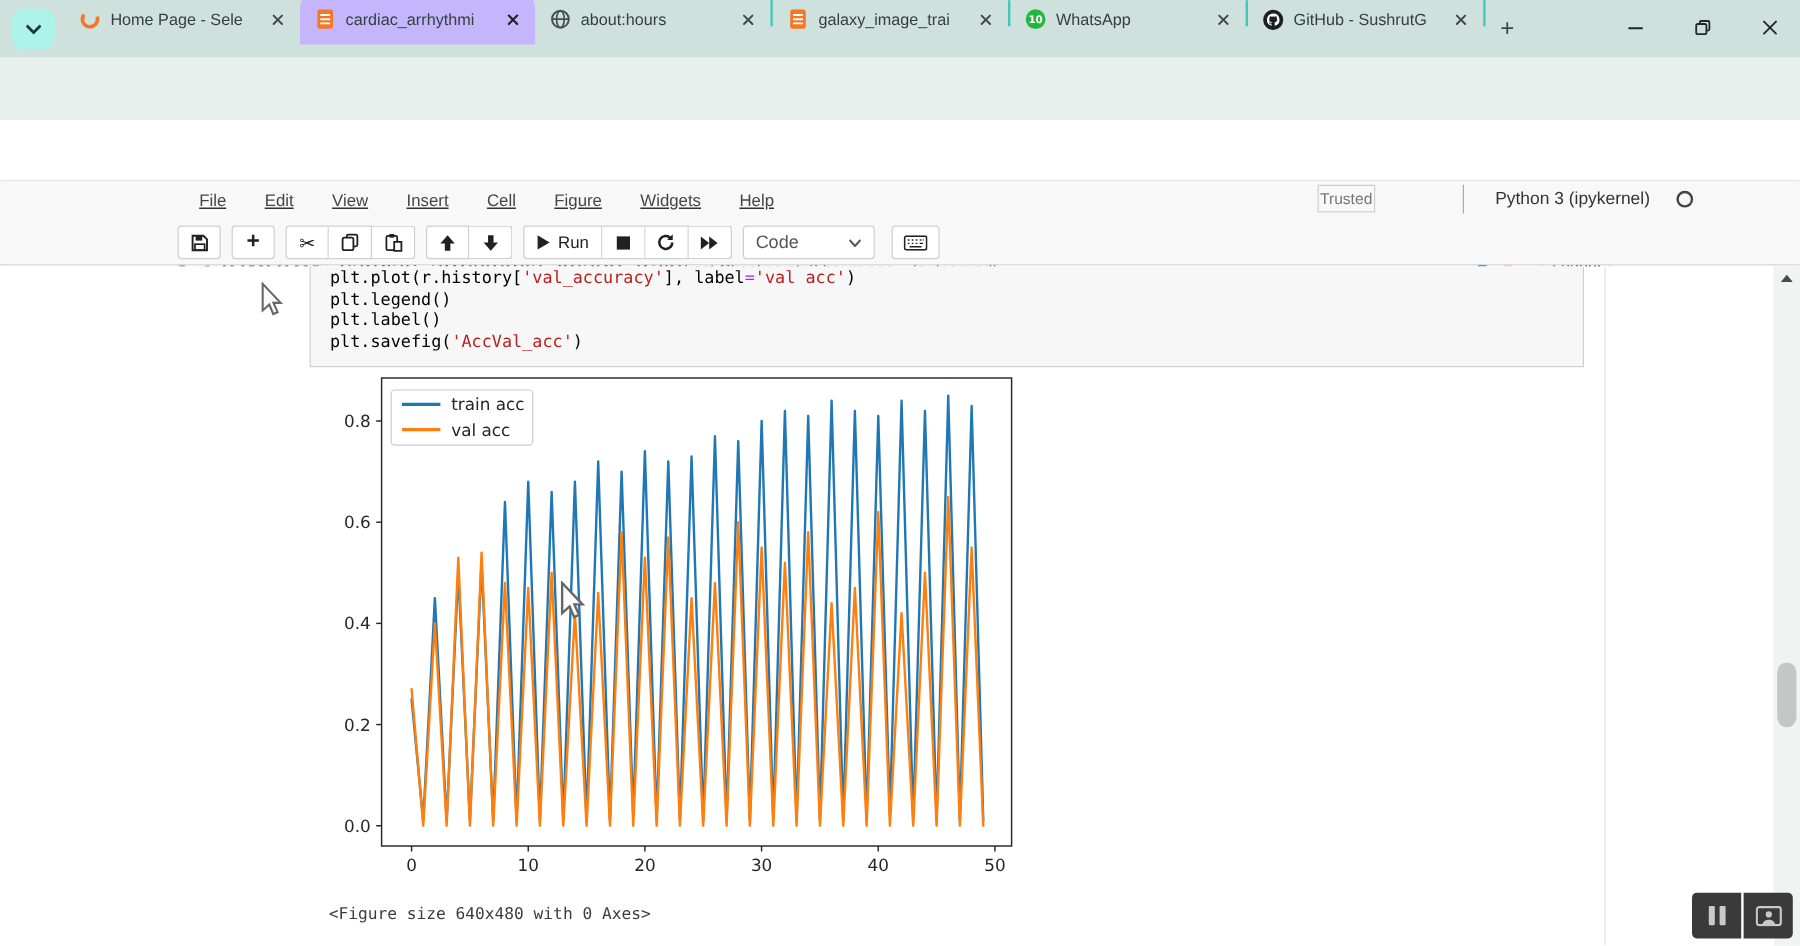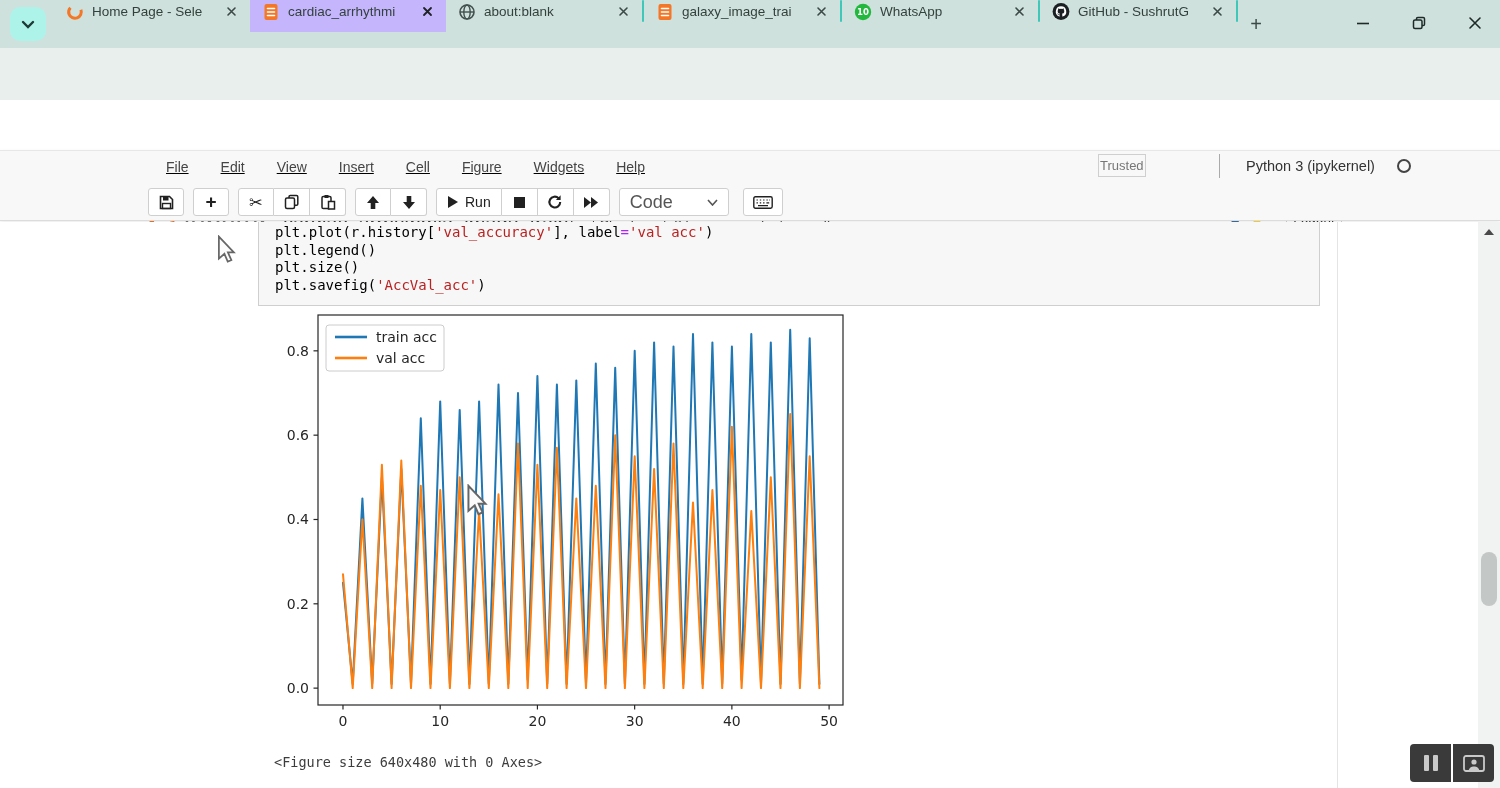--- a/index.html
+++ b/index.html
@@ -4,21 +4,21 @@
 <style>
   * { margin:0; padding:0; box-sizing:border-box; }
   html,body { width:1500px; height:788px; overflow:hidden; background:#fff;
     font-family:"Liberation Sans", sans-serif; }
   .abs { position:absolute; }
 
   
   #tabstrip { position:absolute; left:0; top:0; width:1500px; height:48px; background:var(--tabbar_bg); }
   #tab-search-btn { position:absolute; left:10px; top:7px; width:36px; height:34px; border-radius:10px;
     background:var(--mint_button_bg); display:flex; align-items:center; justify-content:center; }
-  .tabs { position:absolute; left:54px; top:0; height:32px; display:flex; align-items:flex-end; }
+  .tabs { position:absolute; left:54px; top:0; height:32px; display:flex; align-items:center; }
   .tab { position:relative; width:196px; height:41px; display:flex; align-items:center; gap:8px;
     padding:0 10px 0 12px; color:var(--text_dark); font-size:13.5px; }
   .tab.active { background:#c4b5fd; border-radius:10px 10px 0 0; }
   .tab .tlabel { flex:1; white-space:nowrap; overflow:hidden; }
   .tab .tclose { width:18px; height:18px; border-radius:50%; display:flex; align-items:center; justify-content:center; flex:0 0 auto; }
   .tab-sep { width:2px; height:22px; margin-bottom:10px; background:var(--teal_separator); border-radius:1px; flex:0 0 auto; }
   .favicon { width:18px; height:18px; flex:0 0 auto; display:flex; align-items:center; justify-content:center; }
   #new-tab-btn { position:absolute; left:1244px; top:12px; width:24px; height:24px; display:flex; align-items:center;
     justify-content:center; font-size:20px; color:#3c4a47; }
   .wctl { position:absolute; top:0; width:46px; height:46px; display:flex; align-items:center; justify-content:center; }
@@ -61,21 +61,21 @@
   #toolbar { position:absolute; left:148px; top:188px; height:28px; display:flex; align-items:flex-start; }
   .tbtn { height:28px; min-width:36px; background:#fff; border:1px solid #cfcfcf; display:flex; align-items:center;
     justify-content:center; color:#212121; }
   .tgroup { display:flex; margin-right:9px; }
   .tgroup .tbtn + .tbtn { border-left:none; }
   .tgroup .tbtn:first-child { border-radius:3px 0 0 3px; }
   .tgroup .tbtn:last-child { border-radius:0 3px 3px 0; }
   .tgroup .tbtn:only-child { border-radius:3px; }
   #run-btn { padding:0 10px; gap:6px; font-size:14px; color:#212121; }
   #celltype { width:110px; height:28px; background:#fff; border:1px solid #cfcfcf; border-radius:3px;
-    display:flex; align-items:center; padding:0 10px; font-size:18px; color:#555; margin-right:14px; justify-content:space-between; }
+    display:flex; align-items:center; padding:0 10px; font-size:15px; color:#555; margin-right:14px; justify-content:space-between; }
   #cmdpalette { width:40px; }
 
   
   #site { position:absolute; left:0; top:222px; width:1478px; height:566px; background:#fff; overflow:hidden; }
   #container-edge { position:absolute; left:1337px; top:0; width:1px; height:566px; background:#e4e4e4; }
   #code-cell { position:absolute; left:258px; top:-7px; width:1062px; height:91px; background:#f7f7f7;
     border:1px solid #cfcfcf; padding:8px 0 0 16px; }
   .code-line { font-family:"DejaVu Sans Mono","Liberation Mono",monospace; font-size:14px; line-height:17.5px; color:#000; white-space:pre; }
   .tok-s { color:var(--string_red); }
   .tok-o { color:var(--op_purple); }
@@ -139,21 +139,21 @@
     </div>
 
     <div class="tab">
       <span class="favicon">
         <svg width="18" height="18" viewBox="0 0 18 18">
             <circle cx="9" cy="9" r="7" fill="none" stroke="#42514e" stroke-width="1.6"></circle>
             <ellipse cx="9" cy="9" rx="3.2" ry="7" fill="none" stroke="#42514e" stroke-width="1.4"></ellipse>
             <path d="M2 9h14" stroke="#42514e" stroke-width="1.4"></path>
           </svg>
       </span>
-      <span class="tlabel">about:blank</span>
+      <span class="tlabel">about:hours</span>
       <span class="tclose">
         <svg width="11" height="11" viewBox="0 0 11 11">
             <path d="M2 2 L9 9 M9 2 L2 9" stroke="#3c4a47" stroke-width="1.6" stroke-linecap="round"></path>
           </svg>
       </span>
     </div>
 
     <div class="tab-sep"></div>
 
     <div class="tab">
@@ -408,21 +408,21 @@
     </div>
 </div>
 
 <div id="site">
   <div id="container-edge"></div>
 
   <div id="code-cell">
     <div>
         <div class="code-line"><span class="tok-p">plt.plot(r.history[</span><span class="tok-s">'val_accuracy'</span><span class="tok-p">], label</span><span class="tok-o">=</span><span class="tok-s">'val acc'</span><span class="tok-p">)</span></div>
         <div class="code-line"><span class="tok-p">plt.legend()</span></div>
-        <div class="code-line"><span class="tok-p">plt.size()</span></div>
+        <div class="code-line"><span class="tok-p">plt.label()</span></div>
         <div class="code-line"><span class="tok-p">plt.savefig(</span><span class="tok-s">'AccVal_acc'</span><span class="tok-p">)</span></div>
       </div>
   </div>
 
   <div id="plot-wrap">
     <svg width="566" height="430" viewBox="0 0 566 430">
         <rect x="38" y="2" width="525" height="390" fill="#ffffff" stroke="#262626" stroke-width="1.2"></rect>
         <line x1="38" x2="33.5" y1="375.13513513513516" y2="375.13513513513516" stroke="#262626" stroke-width="1.2"></line>
         <text x="29" y="380.13513513513516" text-anchor="end" class="mpl-tick">0.0</text>
         <line x1="38" x2="33.5" y1="290.81081081081084" y2="290.81081081081084" stroke="#262626" stroke-width="1.2"></line>

